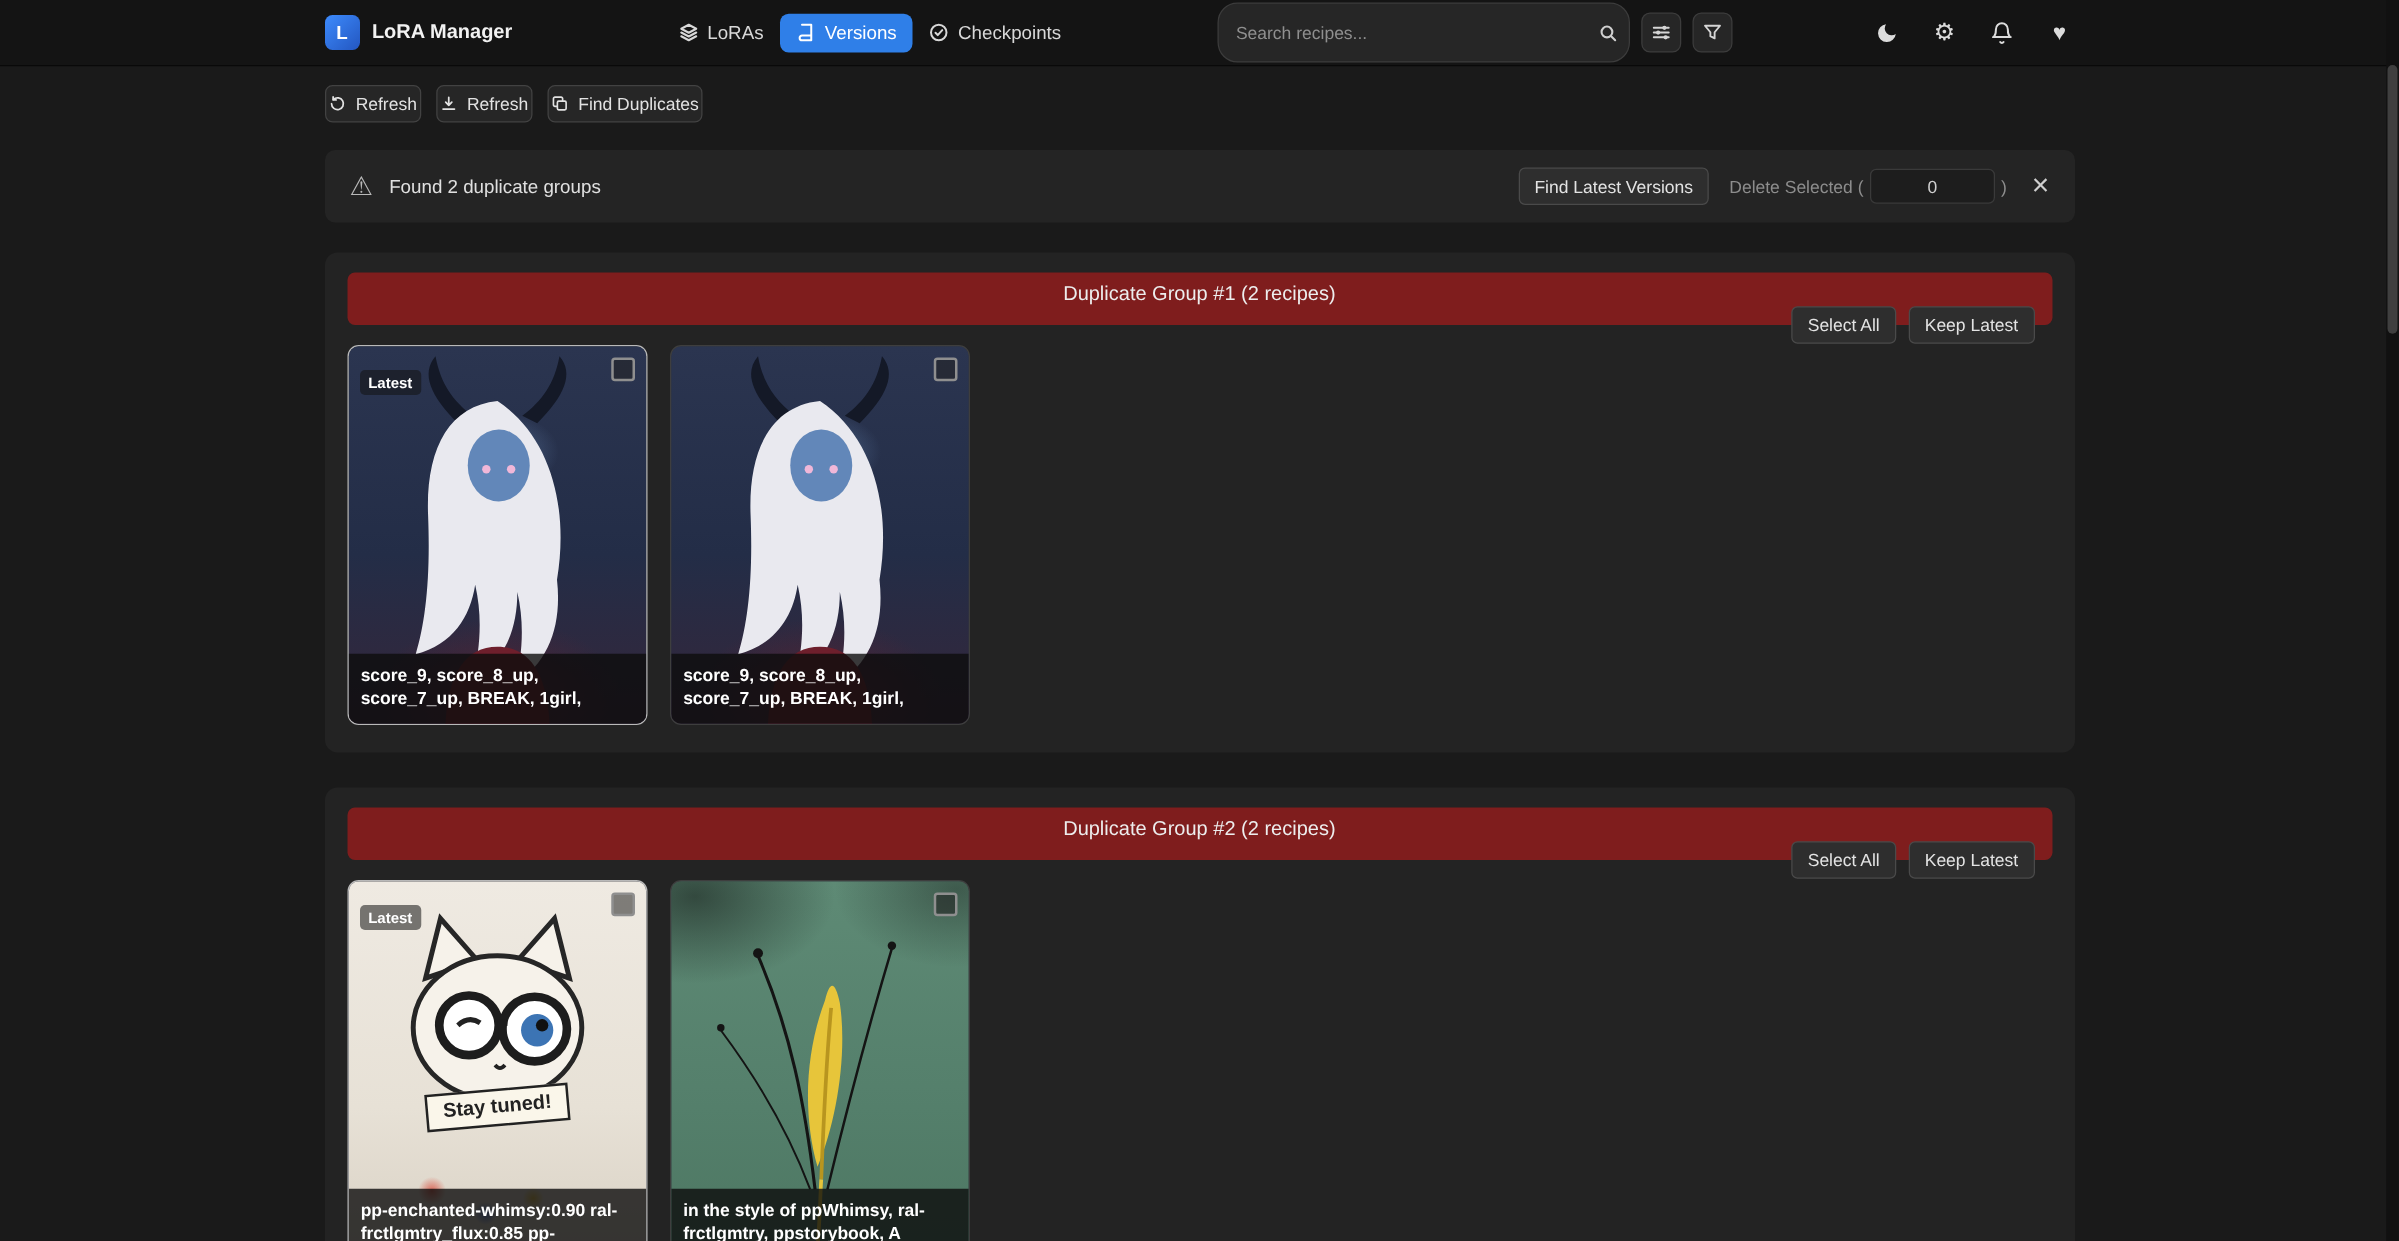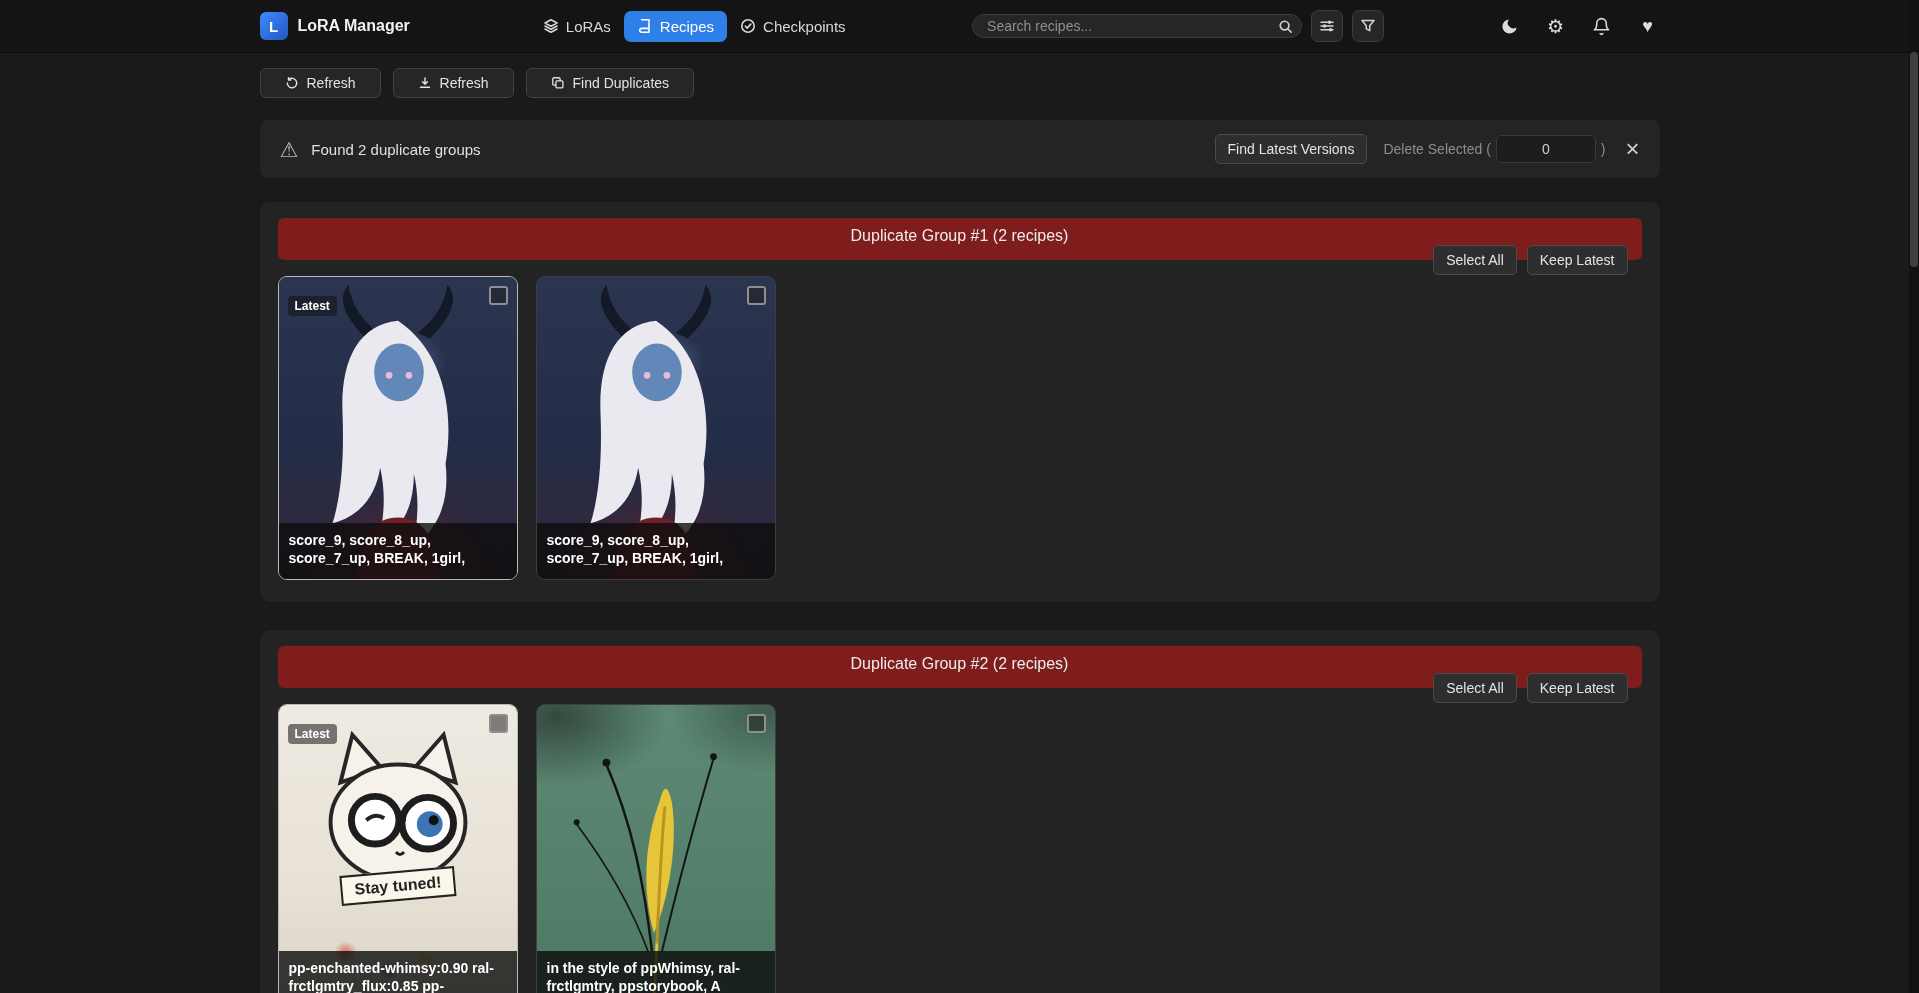--- a/index.html
+++ b/index.html
@@ -17,32 +17,32 @@
   .navbar { height:52px; background:#141414; box-shadow:0 1px 0 rgba(0,0,0,.65); display:flex; align-items:center; }
   .nav-inner { width:1400px; margin:0 auto; display:flex; align-items:center; }
   .brand { display:flex; align-items:center; gap:10px; }
   .brand-logo { width:28px; height:28px; border-radius:6px; background:linear-gradient(135deg,#3d8bfd,#2356c0); color:#fff; font-weight:bold; display:flex; align-items:center; justify-content:center; font-size:15px; }
   .brand-name { font-size:16px; font-weight:bold; color:#f2f2f2; white-space:nowrap; }
   .tabs { display:flex; align-items:center; margin-left:120px; }
   .tab { display:flex; align-items:center; gap:7px; padding:7px 13px; border-radius:7px; font-size:15px; color:#d8d8d8; cursor:pointer; white-space:nowrap; background:transparent; border:none; }
   .tab.active { background:#2f7fe8; color:#fff; }
   .tab svg { width:16px; height:16px; }
   .search-wrap { margin-left:auto; position:relative; }
-  .search-input { width:330px; height:24px; background:#262626; border:1px solid #3c3c3c; border-radius:16px; color:#ddd; padding:0 40px 0 14px; font-size:14px; outline:none; }
+  .search-input { width:330px; height:48px; background:#262626; border:1px solid #3c3c3c; border-radius:16px; color:#ddd; padding:0 40px 0 14px; font-size:14px; outline:none; }
   .search-input::placeholder { color:#8f8f8f; }
   .search-btn { position:absolute; right:5px; top:50%; transform:translateY(-50%); width:24px; height:24px; background:transparent; border:none; color:#cfcfcf; cursor:pointer; display:flex; align-items:center; justify-content:center; }
   .icon-sq { width:32px; height:32px; border-radius:7px; background:#262626; border:1px solid #3c3c3c; display:flex; align-items:center; justify-content:center; color:#d5d5d5; cursor:pointer; margin-left:9px; }
   .icon-sq svg { width:16px; height:16px; }
   .nav-icons { margin-left:auto; display:flex; align-items:center; gap:22px; }
   .nav-icon-btn { background:transparent; border:none; color:#dcdcdc; cursor:pointer; font-size:19px; line-height:1; display:flex; align-items:center; justify-content:center; width:24px; height:24px; }
   .nav-icon-btn svg { width:19px; height:19px; }
 
   
   .toolbar { width:1400px; margin:16px auto 0; display:flex; gap:12px; }
-  .btn { display:inline-flex; align-items:center; gap:8px; background:#262626; border:1px solid #424242; color:#e2e2e2; border-radius:6px; padding:6px 24px; font-size:14px; cursor:pointer; white-space:nowrap; }
+  .btn { display:inline-flex; align-items:center; gap:8px; background:#262626; border:1px solid #424242; color:#e2e2e2; border-radius:6px; padding:6px 2px; font-size:14px; cursor:pointer; white-space:nowrap; }
   .btn svg { width:14px; height:14px; }
 
   
   .banner { width:1400px; margin:22px auto 0; background:#242424; border-radius:8px; height:58px; display:flex; align-items:center; padding:0 20px; }
   .banner-msg { display:flex; align-items:center; gap:13px; font-size:15px; color:#e0e0e0; }
   .warn-icon { color:#b9b9b9; font-size:21px; line-height:1; }
   .banner-right { margin-left:auto; display:flex; align-items:center; gap:16px; }
   .sm-btn { background:#2e2e2e; border:1px solid #4a4a4a; color:#e3e3e3; border-radius:5px; padding:6px 12px; font-size:14px; cursor:pointer; white-space:nowrap; }
   .delete-sel { display:flex; align-items:center; gap:5px; color:#8d8d8d; font-size:14px; }
   .count-input { width:100px; height:28px; background:#1d1d1d; border:1px solid #3a3a3a; border-radius:5px; color:#cfcfcf; text-align:center; font-size:14px; outline:none; }
@@ -109,21 +109,21 @@
             <path d="M8 1.8 14 5 8 8.2 2 5Z"></path>
             <path d="M2 8l6 3.2L14 8"></path>
             <path d="M2 11l6 3.2L14 11"></path>
           </svg>
         <span>LoRAs</span>
       </button>
       <button class="tab active">
         <svg viewBox="0 0 16 16" fill="none" stroke="currentColor" stroke-width="1.6" stroke-linejoin="round" stroke-linecap="round">
             <path d="M4.6 1.8H12v12.4H4.6a1.9 1.9 0 0 1 0-3.8H12"></path>
           </svg>
-        <span>Recipes</span>
+        <span>Versions</span>
       </button>
       <button class="tab">
         <svg viewBox="0 0 16 16" fill="none" stroke="currentColor" stroke-width="1.6" stroke-linejoin="round" stroke-linecap="round">
             <circle cx="8" cy="8" r="6.2"></circle>
             <path d="M5.4 8.2l1.8 1.9 3.6-4"></path>
           </svg>
         <span>Checkpoints</span>
       </button>
     </nav>
 

